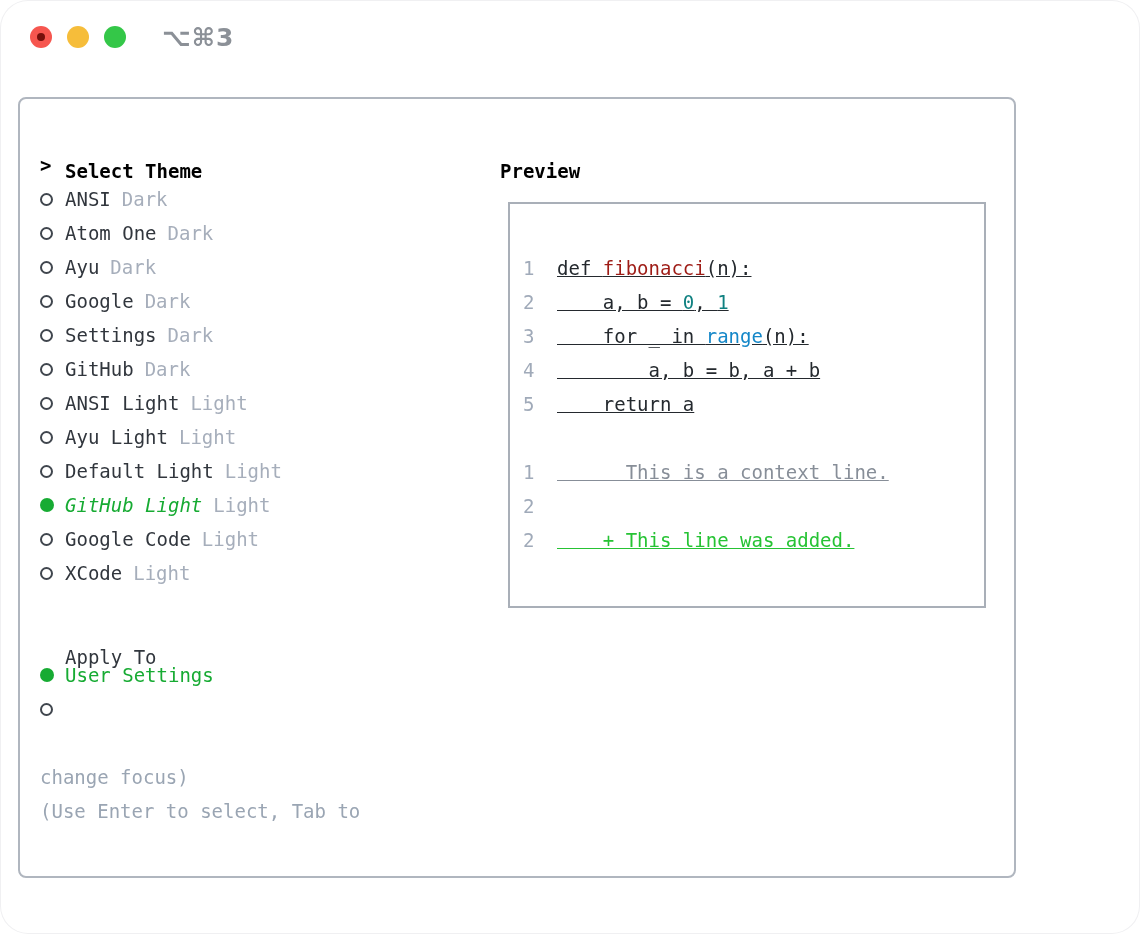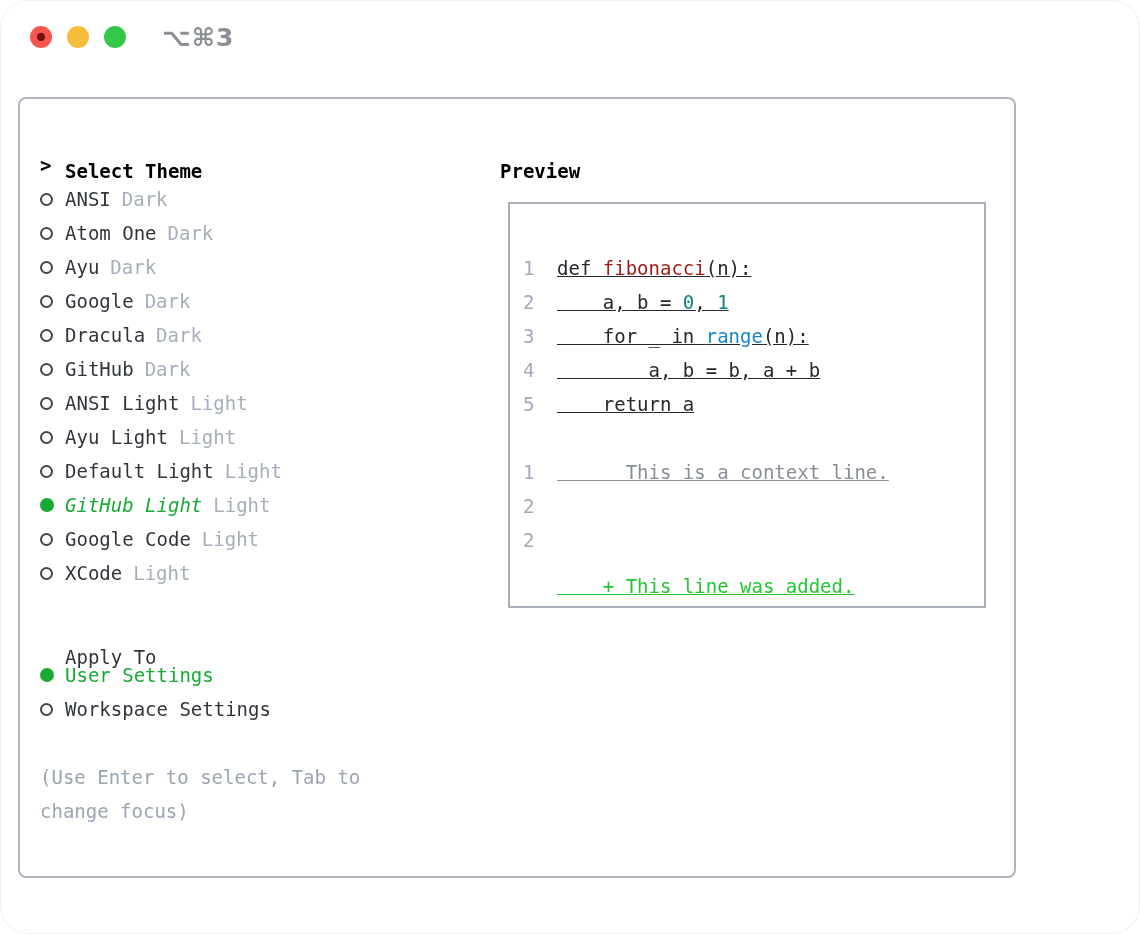--- a/index.html
+++ b/index.html
@@ -73,21 +73,21 @@
   }
   .code-row { display: flex; height: 34px; font-size: 19px; line-height: 34px; }
   .gutter { flex: 0 0 34px; color: var(--linenum_gray); white-space: pre; }
   .code-content { white-space: pre; color: var(--code_text); text-decoration: underline; }
   .tok-func { color: var(--func_red); }
   .tok-num { color: var(--num_teal); }
   .tok-builtin { color: var(--builtin_blue); }
   .spacer { height: 34px; }
   .diff-context { color: var(--context_gray); }
   .diff-deleted { color: var(--diff_deleted_red); }
-  .diff-added { color: var(--diff_added_green); margin-top: 46px; }
+  .diff-added { color: var(--diff_added_green); }
 </style>
 </head>
 <body>
 
 <div class="window">
 
   <div class="titlebar">
     <div class="light light-close"></div>
     <div class="light light-min"></div>
     <div class="light light-zoom"></div>
@@ -128,21 +128,21 @@
             <span class="icon-cell">
               <span class="radio"></span>
             </span>
             <span class="theme-name">Google</span>
             <span class="variant">Dark</span>
           </div>
           <div class="row">
             <span class="icon-cell">
               <span class="radio"></span>
             </span>
-            <span class="theme-name">Dracula</span>
+            <span class="theme-name">Settings</span>
             <span class="variant">Dark</span>
           </div>
           <div class="row">
             <span class="icon-cell">
               <span class="radio"></span>
             </span>
             <span class="theme-name">GitHub</span>
             <span class="variant">Dark</span>
           </div>
           <div class="row">
@@ -198,27 +198,26 @@
           <div class="row">
             <span class="icon-cell">
               <span class="radio selected"></span>
             </span>
             <span class="option-label selected">User Settings</span>
           </div>
           <div class="row">
             <span class="icon-cell">
               <span class="radio"></span>
             </span>
-            <span class="option-label">Workspace Settings</span>
           </div>
         </div>
 
       <div id="hint" class="hint">
+          <div class="hint-line">change focus)</div>
           <div class="hint-line">(Use Enter to select, Tab to</div>
-          <div class="hint-line">change focus)</div>
         </div>
     </div>
 
     <div class="row preview-header">
       <span class="header-text">Preview</span>
     </div>
 
     <div class="preview-box">
       <div id="code-lines">
           <div class="code-row">

